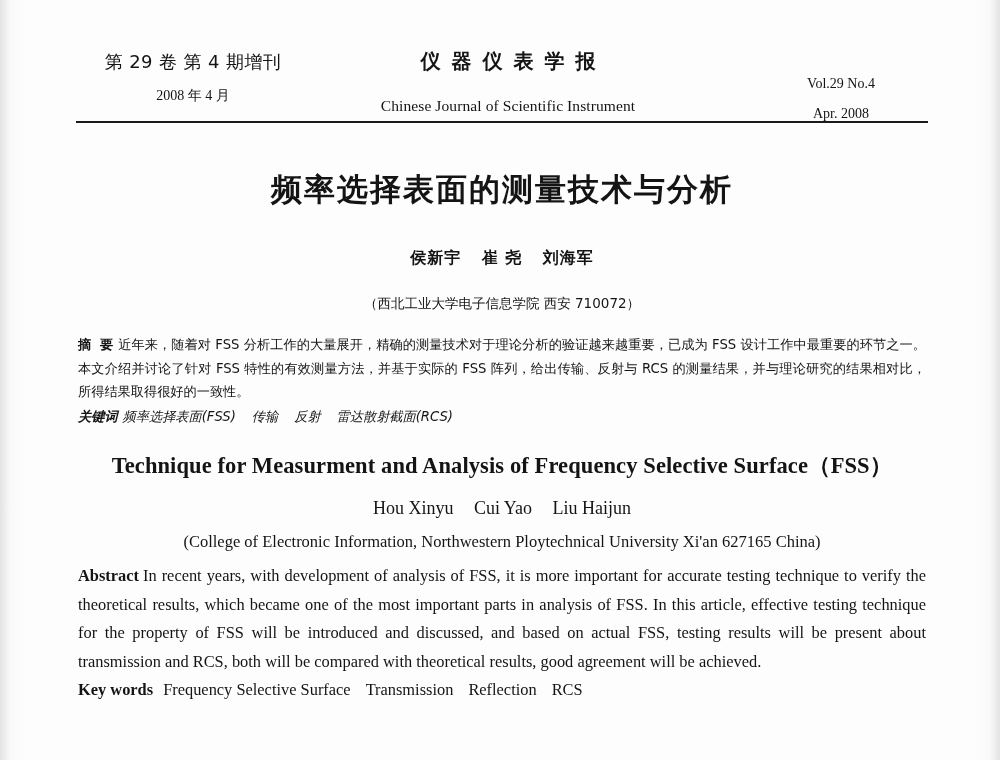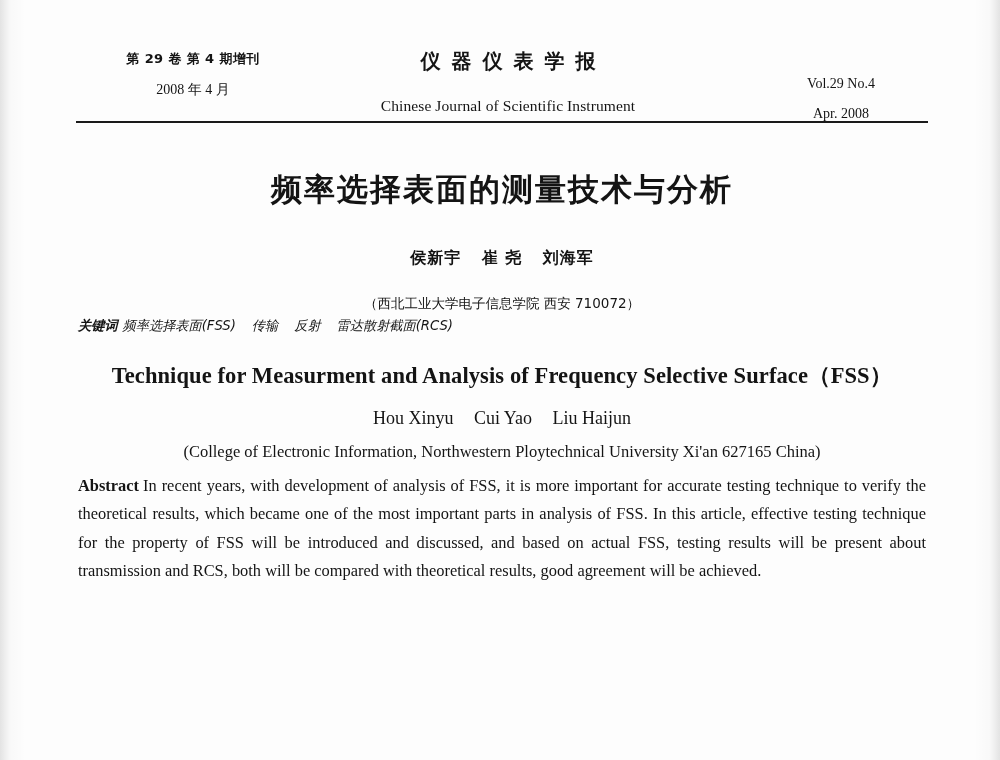--- a/index.html
+++ b/index.html
@@ -41,22 +41,22 @@
     margin-top: 50px;
   }
   .mh-left {
     position: absolute;
     left: 0; top: 0;
     width: 230px;
     text-align: center;
     font-family: "DejaVu Sans", sans-serif;
   }
   .mh-left .vol {
-    font-size: 13px;
-    font-weight: bold;
+    font-size: 18px;
+    font-weight: normal;
     letter-spacing: 0.4px;
     white-space: nowrap;
   }
   .mh-left .date {
     font-size: 14px;
     margin-top: 13px;
     white-space: nowrap;
     font-family: "Liberation Serif", serif;
   }
   .mh-center {
@@ -212,34 +212,40 @@
     <div class="cn-title">频率选择表面的测量技术与分析</div>
 
     <div class="cn-authors">
       <span>侯新宇</span>
       <span>崔 尧</span>
       <span>刘海军</span>
     </div>
 
     <div class="cn-affil">（西北工业大学电子信息学院  西安  710072）</div>
 
+    <div class="cn-abstract">
+      <span class="lbl">摘 要</span><span>近年来，随着对 FSS 分析工作的大量展开，精确的测量技术对于理论分析的验证越来越重要，已成为 FSS 设计工作中最重要的环节之一。本文介绍并讨论了针对 FSS 特性的有效测量方法，并基于实际的 FSS 阵列，给出传输、反射与 RCS 的测量结果，并与理论研究的结果相对比，所得结果取得很好的一致性。</span>
+    </div>
 
     <div class="cn-keywords">
       <span class="lbl">关键词</span><span class="kw">频率选择表面(FSS)</span><span class="kw">传输</span><span class="kw">反射</span><span class="kw">雷达散射截面(RCS)</span>
     </div>
 
     <div class="en-title">Technique for Measurment and Analysis of Frequency Selective Surface（FSS）</div>
 
     <div class="en-authors">
       <span>Hou Xinyu</span>
       <span>Cui Yao</span>
       <span>Liu Haijun</span>
     </div>
 
     <div class="en-affil">(College of Electronic Information, Northwestern Ploytechnical    University Xi'an 627165 China)</div>
 
     <div class="en-abstract">
       <span class="lbl">Abstract</span><span>In recent years, with development of analysis of FSS, it is more important for accurate testing technique to verify the theoretical results, which became one of the most important parts in analysis of FSS. In this article, effective testing technique for the property of FSS will be introduced and discussed, and based on actual FSS, testing results will be present about transmission and RCS, both will be compared with theoretical results, good agreement will be achieved.</span>
     </div>
 
+    <div class="en-keywords">
+      <span class="lbl">Key words</span><span class="kw">Frequency Selective Surface</span><span class="kw">Transmission</span><span class="kw">Reflection</span><span class="kw">RCS</span>
+    </div>
 
   </div>
 </div>
 
 </body></html>

